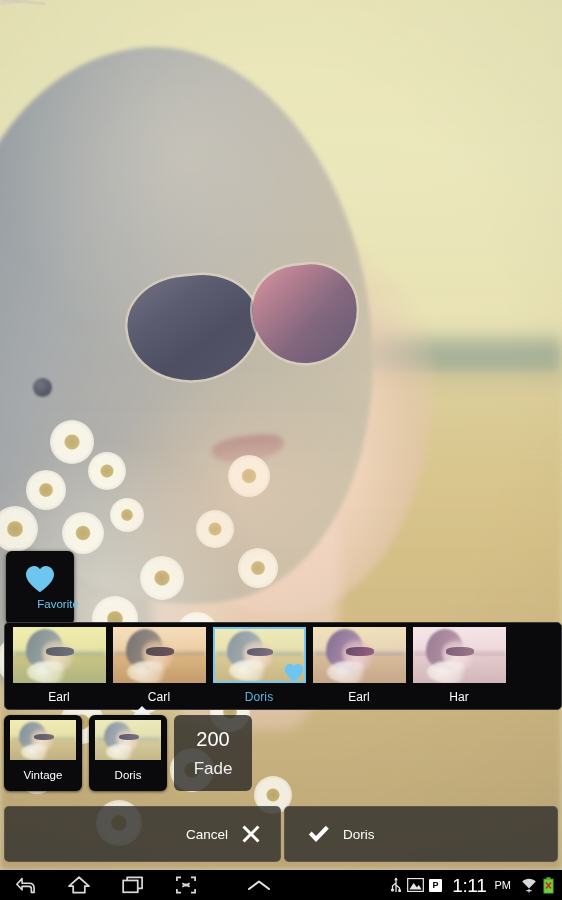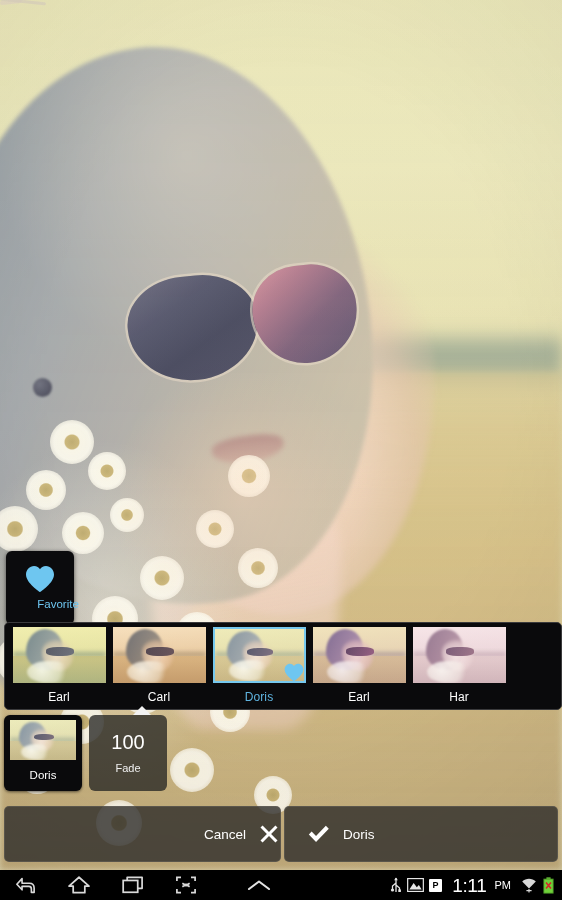--- a/index.html
+++ b/index.html
@@ -333,21 +333,21 @@
     box-sizing: border-box;
   }
   .fade-value {
     color: #fff;
     font-size: 20px;
     line-height: 1;
     margin-bottom: 11px;
   }
   .fade-label {
     color: #f0f0f0;
-    font-size: 11px;
+    font-size: 17px;
     line-height: 1;
   }
 
   
   .action-bar {
     position: absolute;
     left: 4px; top: 806px;
     width: 554px; height: 56px;
     display: flex;
     gap: 3px;
@@ -356,20 +356,21 @@
     background: rgba(46,45,42,0.80);
     border-radius: 5px;
     display: flex;
     align-items: center;
     box-sizing: border-box;
     border: 1px solid rgba(120,118,110,0.35);
   }
   .act-cancel {
     width: 277px;
     justify-content: flex-end;
+    padding-right: 18px;
     gap: 12px;
   }
   .act-apply {
     width: 274px;
     justify-content: flex-start;
     padding-left: 22px;
     gap: 12px;
   }
   .act-text { color: #fff; font-size: 13.5px; }
 
@@ -553,39 +554,54 @@
         </div>
       </div>
       <div class="fi-label">Har</div>
     </div>
   </div>
 
   <div class="strip-caret"></div>
 
   <div class="sub-row">
 
+    <div class="preset-card">
+      <div class="pc-thumb">
+        <div class="mini">
+          <div class="m-sky" style="background:linear-gradient(175deg,#f2edb2,#e6e0a6 55%,#d8d49c);"></div>
+          <div class="m-tree" style="background:rgba(112,126,110,.5);"></div>
+          <div class="m-field" style="background:linear-gradient(to bottom,rgba(206,188,134,.88),rgba(186,168,120,.9));"></div>
+          <div class="m-hair" style="background:linear-gradient(120deg,#63798e,#8f9aa6 60%,#b6b0a4);"></div>
+          <div class="m-face" style="background:radial-gradient(ellipse 60% 58% at 44% 60%,rgba(252,232,214,.95),rgba(232,202,180,.6) 80%,rgba(232,202,180,0));"></div>
+          <div class="m-glass" style="background:linear-gradient(120deg,#363852,#5c5668);"></div>
+          <div class="m-daisy"></div>
+          <div class="m-grade" style="background:linear-gradient(to bottom,rgba(240,236,190,.2),rgba(208,192,152,.18));"></div>
+        </div>
+      </div>
+      <div class="pc-label">Vintage</div>
+    </div>
 
     <div class="preset-card">
       <div class="pc-thumb">
         <div class="mini">
           <div class="m-sky" style="background:linear-gradient(175deg,#eceab8,#e2dfae 55%,#d6d4a4);"></div>
           <div class="m-tree" style="background:rgba(104,128,124,.5);"></div>
           <div class="m-field" style="background:linear-gradient(to bottom,rgba(208,194,144,.85),rgba(192,178,128,.9));"></div>
           <div class="m-hair" style="background:linear-gradient(120deg,#6c8098,#98a2ae 60%,#bcb8ac);"></div>
           <div class="m-face" style="background:radial-gradient(ellipse 60% 58% at 44% 60%,rgba(254,236,224,.95),rgba(234,208,190,.6) 80%,rgba(234,208,190,0));"></div>
           <div class="m-glass" style="background:linear-gradient(120deg,#3a3c5c,#68596f);"></div>
           <div class="m-daisy"></div>
           <div class="m-grade" style="background:linear-gradient(to bottom,rgba(238,238,200,.2),rgba(212,200,164,.16));"></div>
         </div>
       </div>
       <div class="pc-label">Doris</div>
     </div>
 
     <div class="fade-card">
-      <div class="fade-value">100</div>
+      <div class="fade-value">200</div>
       <div class="fade-label">Fade</div>
     </div>
   </div>
 
   <div class="action-bar">
     <div class="act-pane act-cancel">
       <span class="act-text">Cancel</span>
       <svg width="22" height="22" viewBox="0 0 24 24">
         <path d="M5 4.2 L12 11.2 L19 4.2 L21.3 6.5 L14.3 13.5 L21.3 20.5 L19 22.8 L12 15.8 L5 22.8 L2.7 20.5 L9.7 13.5 L2.7 6.5 Z" fill="#ffffff" transform="translate(0,-1.5)"></path>
       </svg>

